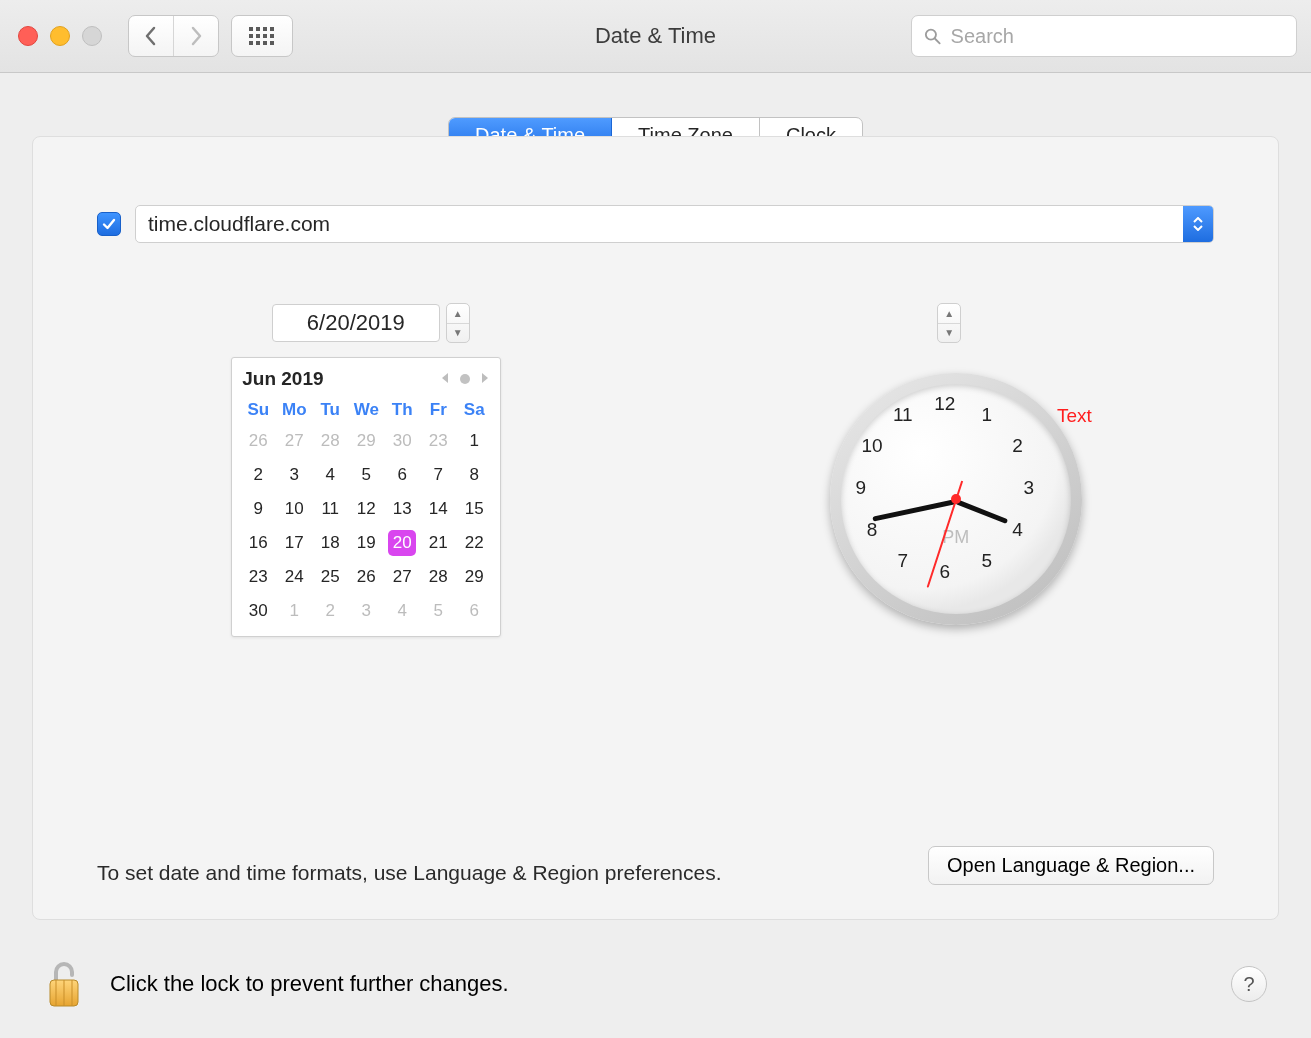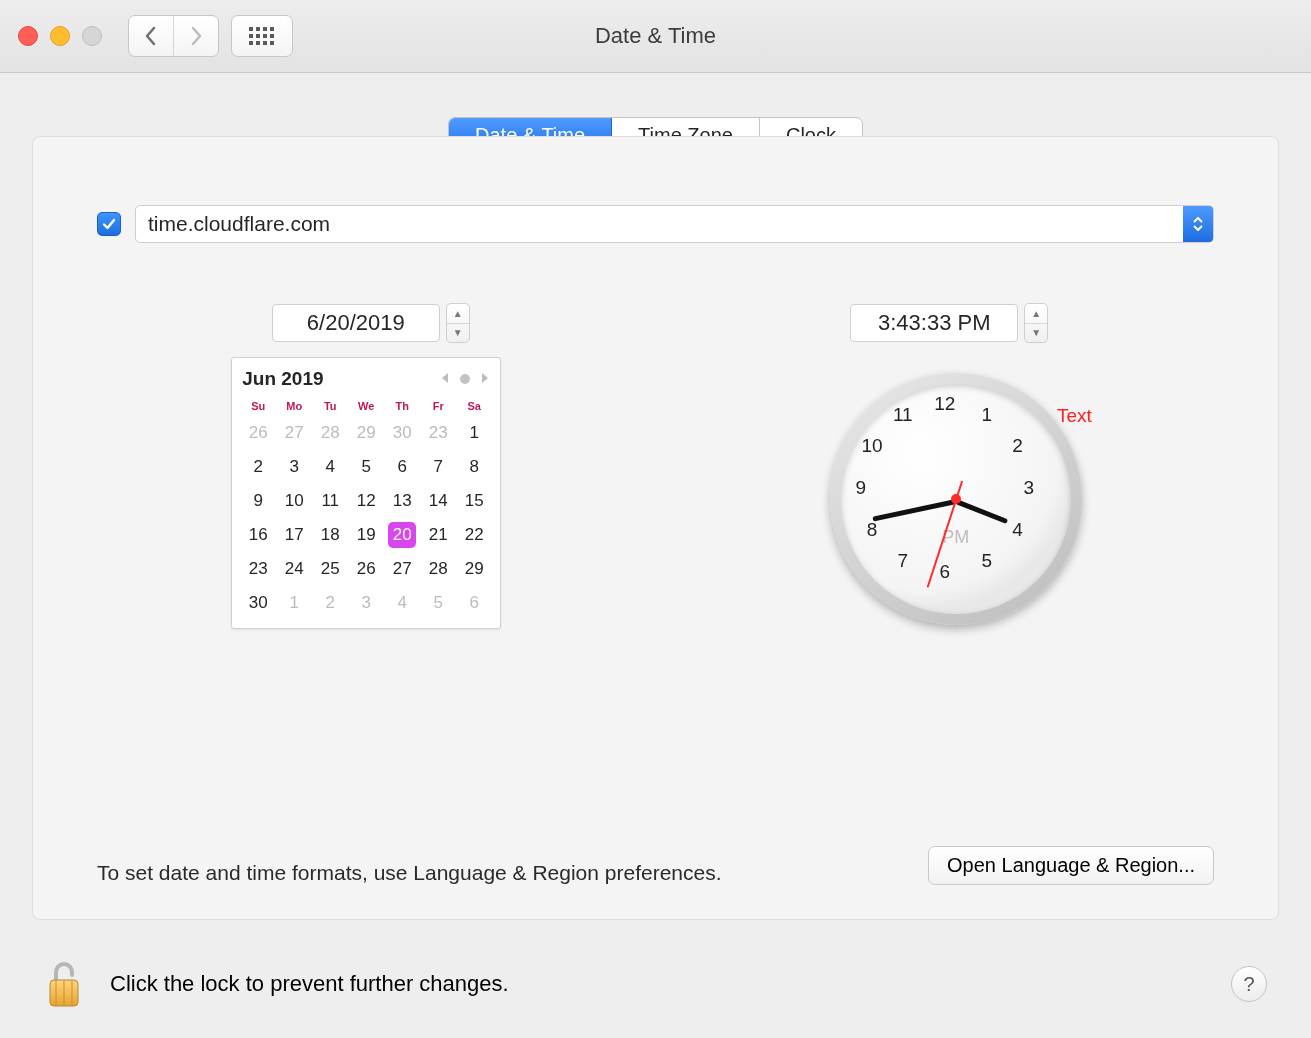--- a/index.html
+++ b/index.html
@@ -86,21 +86,21 @@
   .stepper div{flex:1;display:flex;align-items:center;justify-content:center;font-size:10px;color:#777;}
   .stepper div:first-child{border-bottom:1px solid #d8d8d8;}
 
   
   .cal{margin-top:14px;background:#fff;border:1px solid #d0d0d0;border-radius:3px;width:252px;padding:8px 8px 8px 8px;box-shadow:0 1px 3px rgba(0,0,0,.08);}
   .calhead{display:flex;align-items:center;justify-content:space-between;padding:2px 2px 6px 2px;}
   .calmonth{font-weight:700;font-size:19px;}
   .calnav{display:flex;gap:10px;align-items:center;color:#b6b6b6;}
   .caldot{width:10px;height:10px;border-radius:50%;background:#c2c2c2;}
   table.calt{border-collapse:collapse;width:100%;}
-  table.calt th{font-size:11px;font-weight:600;color:#be185d;width:14.28%;padding:4px 0;text-align:center;}
+  table.calt th{font-size:17px;font-weight:600;color:#3b82f6;width:14.28%;padding:4px 0;text-align:center;}
   table.calt td{font-size:17px;text-align:center;padding:4px 0;height:26px;}
   td.other{color:#bcbcbc;}
   td.sel span{background:#d946ef;color:#fff;border-radius:5px;display:inline-block;width:28px;line-height:26px;}
 
   
   .clockwrap{margin-top:30px;position:relative;width:230px;height:230px;}
   .clockface{width:100%;height:100%;border-radius:50%;
     background:
       radial-gradient(circle at 35% 30%, #ffffff 0%, #f4f4f4 62%, #e8e8e8 72%) padding-box,
       linear-gradient(145deg,#e9e9e9,#bcbcbc) border-box;
@@ -166,20 +166,27 @@
         <rect x="0" y="14" width="4" height="4"></rect>
           <rect x="7" y="14" width="4" height="4"></rect>
           <rect x="14" y="14" width="4" height="4"></rect>
           <rect x="21" y="14" width="4" height="4"></rect>
       </g>
     </svg>
   </div>
 
   <div class="wtitle">Date &amp; Time</div>
 
+  <div class="searchwrap">
+    <svg width="18" height="18" viewBox="0 0 18 18">
+        <circle cx="7.5" cy="7.5" r="5.5" fill="none" stroke="#9c9c9c" stroke-width="2"></circle>
+        <line x1="12" y1="12" x2="17" y2="17" stroke="#9c9c9c" stroke-width="2" stroke-linecap="round"></line>
+      </svg>
+    <input placeholder="Search" style="">
+  </div>
 </div>
 
 <div class="content">
   <div class="tabs">
     <div class="tabbar" id="tabbar">
         <div class="tab active">Date &amp; Time</div>
         <div class="tab">Time Zone</div>
         <div class="tab">Clock</div>
       </div>
   </div>
@@ -294,21 +301,20 @@
                   <td class="other">5</td>
                   <td class="other">6</td>
                 </tr>
               </tbody>
           </table>
         </div>
       </div>
 
       <div class="col">
         <div class="stepperrow">
-          <div class="fieldbox">3:43:33 PM</div>
           <div class="stepper">
             <div>▲</div>
             <div>▼</div>
           </div>
         </div>
 
         <div class="clockwrap">
           <div class="clockface" id="clockface">
             <div class="pm">PM</div>
             <div class="hand hour" id="hhand" style="transform: rotate(21.5deg);"></div>

